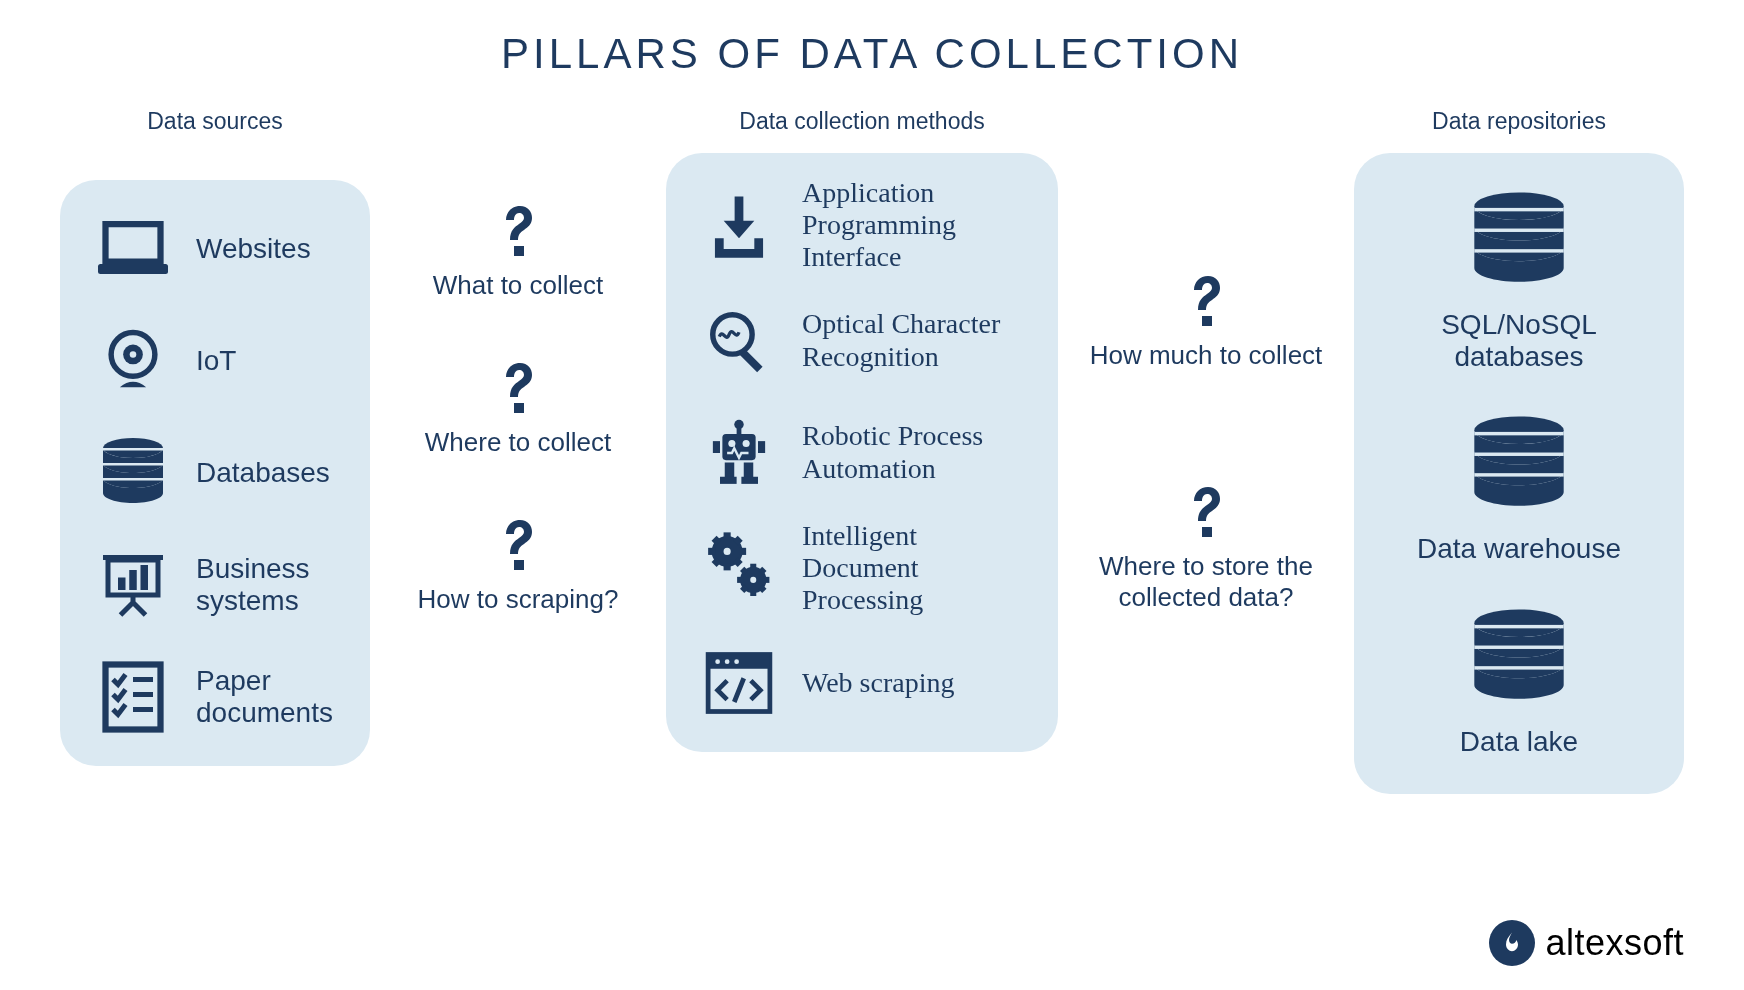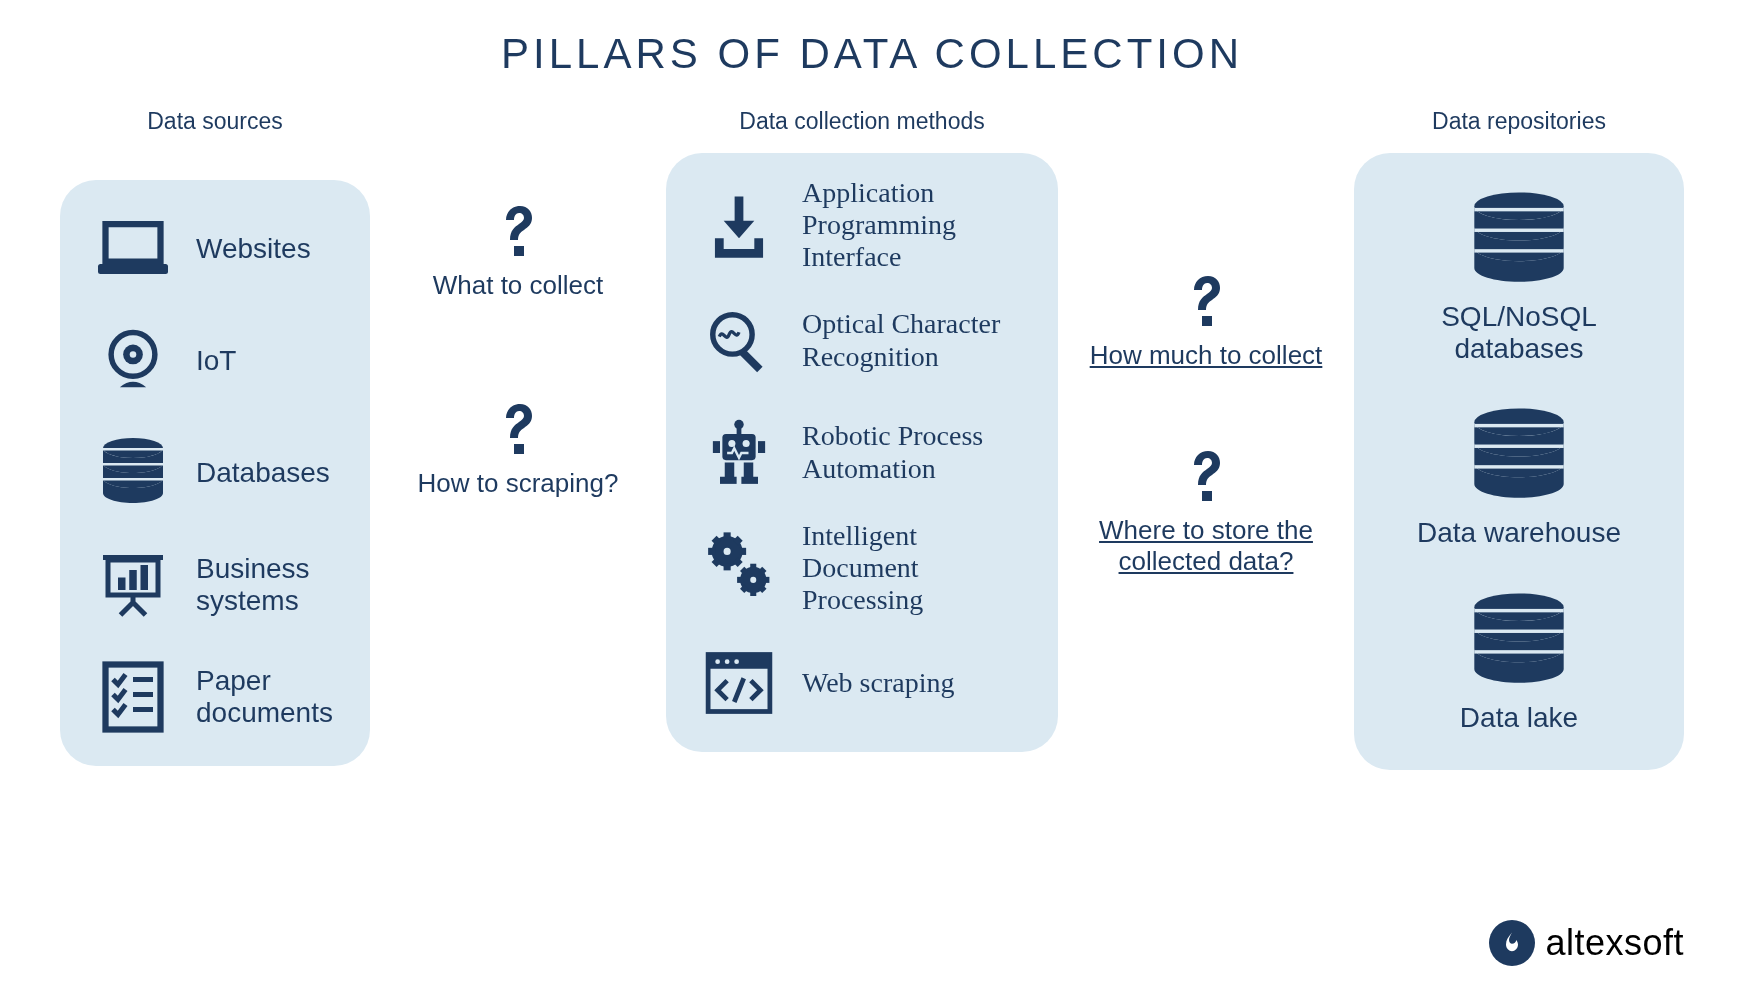--- a/index.html
+++ b/index.html
@@ -65,38 +65,38 @@
   .item-label {
     font-size: 28px;
     line-height: 1.15;
     color: #1e3a5f;
     font-weight: 400;
   }
   .questions {
     display: flex;
     flex-direction: column;
     align-items: center;
-    gap: 95px;
+    gap: 54px;
     padding-top: 90px;
     width: 260px;
   }
   .q {
     display: flex;
     flex-direction: column;
     align-items: center;
     gap: 8px;
   }
   .q svg { fill: #1e3a5f; }
   .q-label {
     font-size: 26px;
     text-align: center;
     line-height: 1.2;
     color: #1e3a5f;
   }
-  .repo .item { flex-direction: column; gap: 2px; }
+  .repo .item { flex-direction: column; gap: 10px; }
   .repo .item-label { text-align: center; }
   .repo .icon { width: 140px; height: 110px; }
   .logo {
     position: absolute;
     right: 60px;
     bottom: 24px;
     display: flex;
     align-items: center;
     gap: 10px;
   }
@@ -105,21 +105,21 @@
     color: #000000;
     font-weight: 400;
     letter-spacing: 0.5px;
   }
   .logo-mark {
     width: 46px; height: 46px;
     border-radius: 50%;
     background: #1e3a5f;
     display: flex; align-items: center; justify-content: center;
   }
-  .questions.right { padding-top: 160px; gap: 72px; text-decoration: underline; }
+  .questions.right { padding-top: 160px; gap: 108px; }
   
   .sources .pill { width: 310px; margin-top: 27px; }
   .methods .pill { width: 392px; font-family: Liberation Serif, serif; }
   .repo    .pill { width: 330px; gap: 40px; padding: 36px 28px; }
 </style>
 </head>
 <body>
 
 <div class="title">PILLARS OF DATA COLLECTION</div>
 
@@ -196,20 +196,26 @@
 
     </div>
   </div>
 
   <div class="questions">
     <div class="q">
       <svg viewBox="0 0 64 64" width="64" height="64">
           <path d="M20 22c0-8 6-14 14-14s12 6 12 12c0 6-4 9-8 12-3 2-6 4-6 10h-8c0-10 5-13 9-16 3-2 5-4 5-6 0-3-2-5-5-5s-5 3-5 7h-8zm8 26h10v10H28z"></path>
         </svg>
       <div class="q-label">What to collect</div>
+    </div>
+    <div class="q">
+      <svg viewBox="0 0 64 64" width="64" height="64">
+          <path d="M20 22c0-8 6-14 14-14s12 6 12 12c0 6-4 9-8 12-3 2-6 4-6 10h-8c0-10 5-13 9-16 3-2 5-4 5-6 0-3-2-5-5-5s-5 3-5 7h-8zm8 26h10v10H28z"></path>
+        </svg>
+      <div class="q-label">Where to collect</div>
     </div>
     <div class="q">
       <svg viewBox="0 0 64 64" width="64" height="64">
           <path d="M20 22c0-8 6-14 14-14s12 6 12 12c0 6-4 9-8 12-3 2-6 4-6 10h-8c0-10 5-13 9-16 3-2 5-4 5-6 0-3-2-5-5-5s-5 3-5 7h-8zm8 26h10v10H28z"></path>
         </svg>
       <div class="q-label">How to scraping?</div>
     </div>
   </div>
 
   <div class="col methods">

